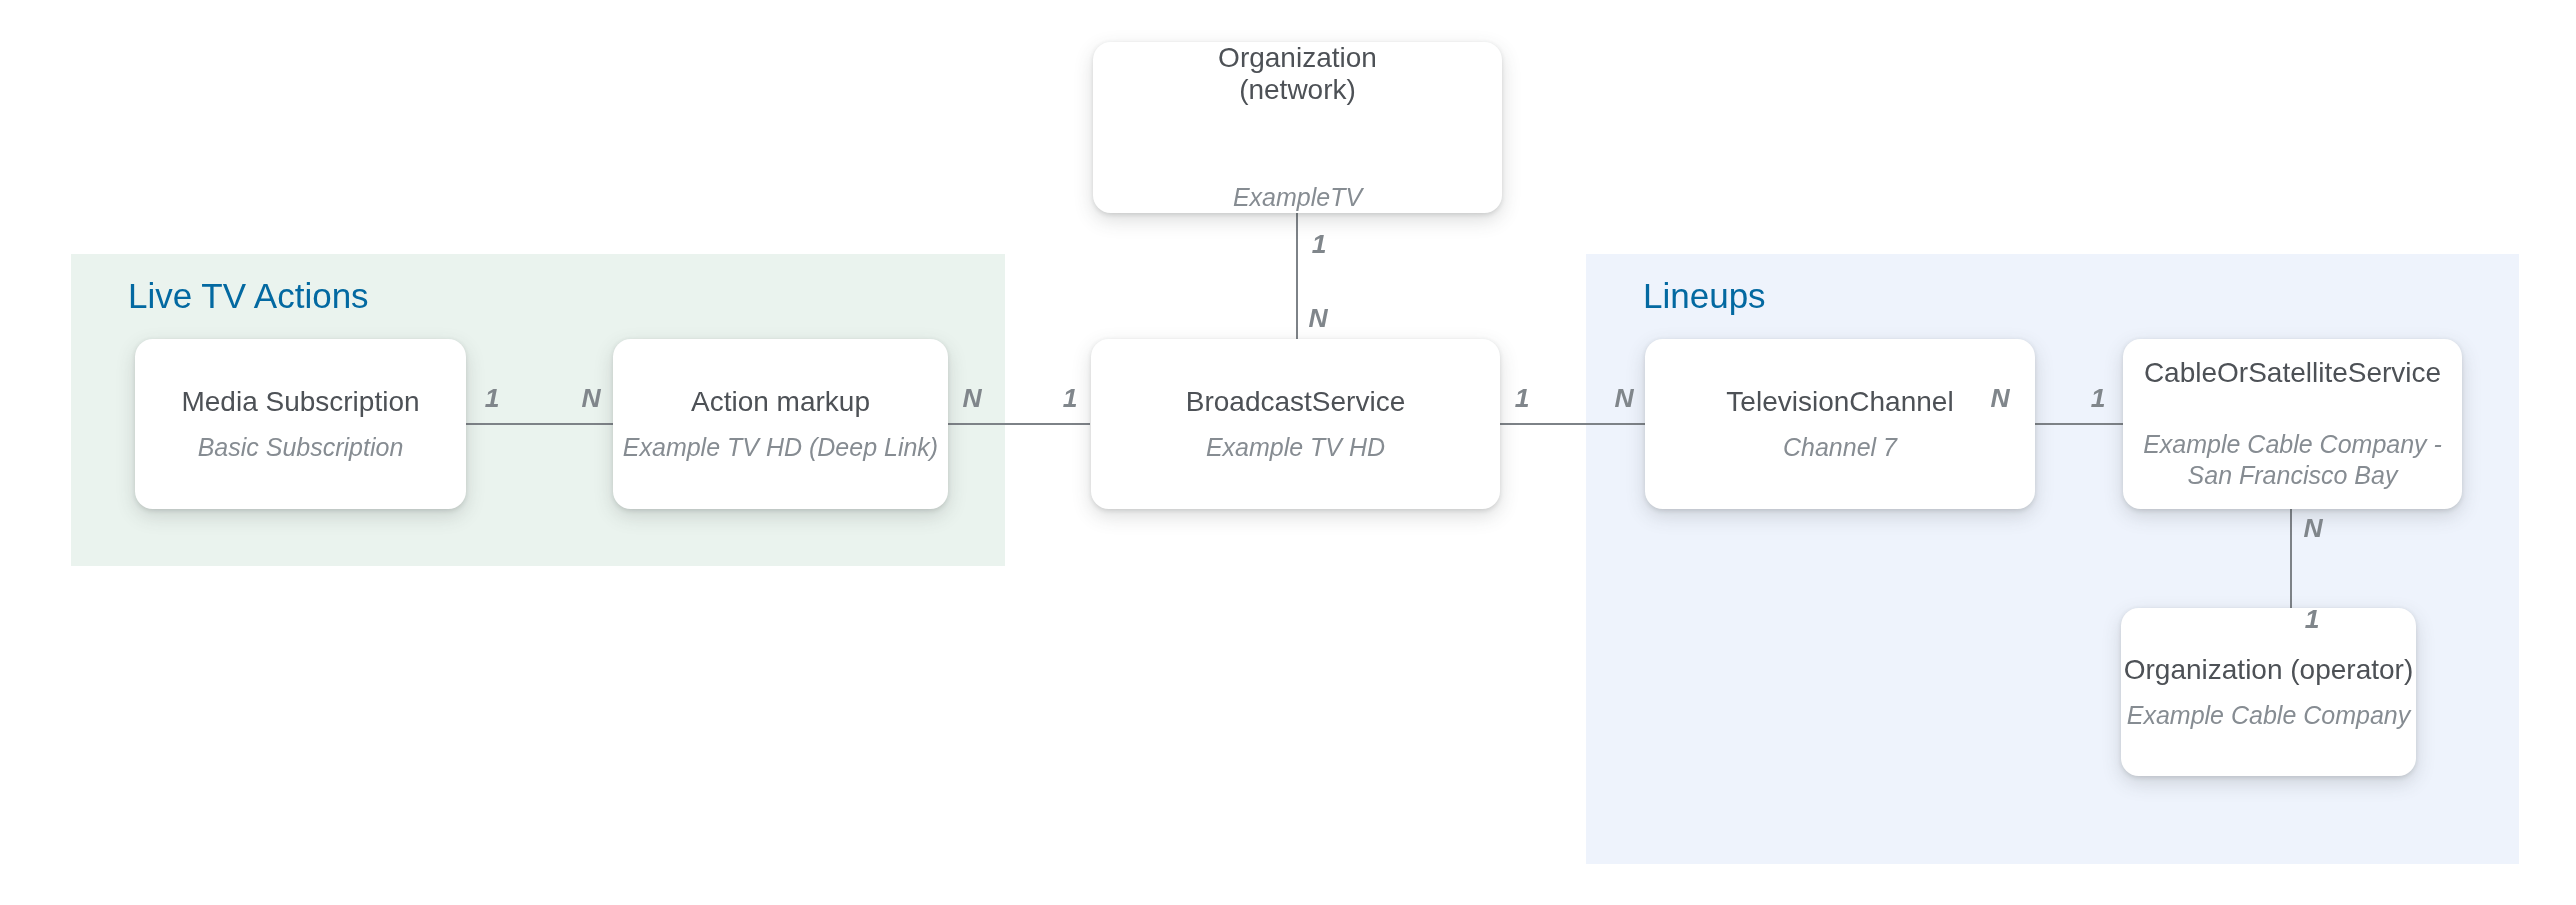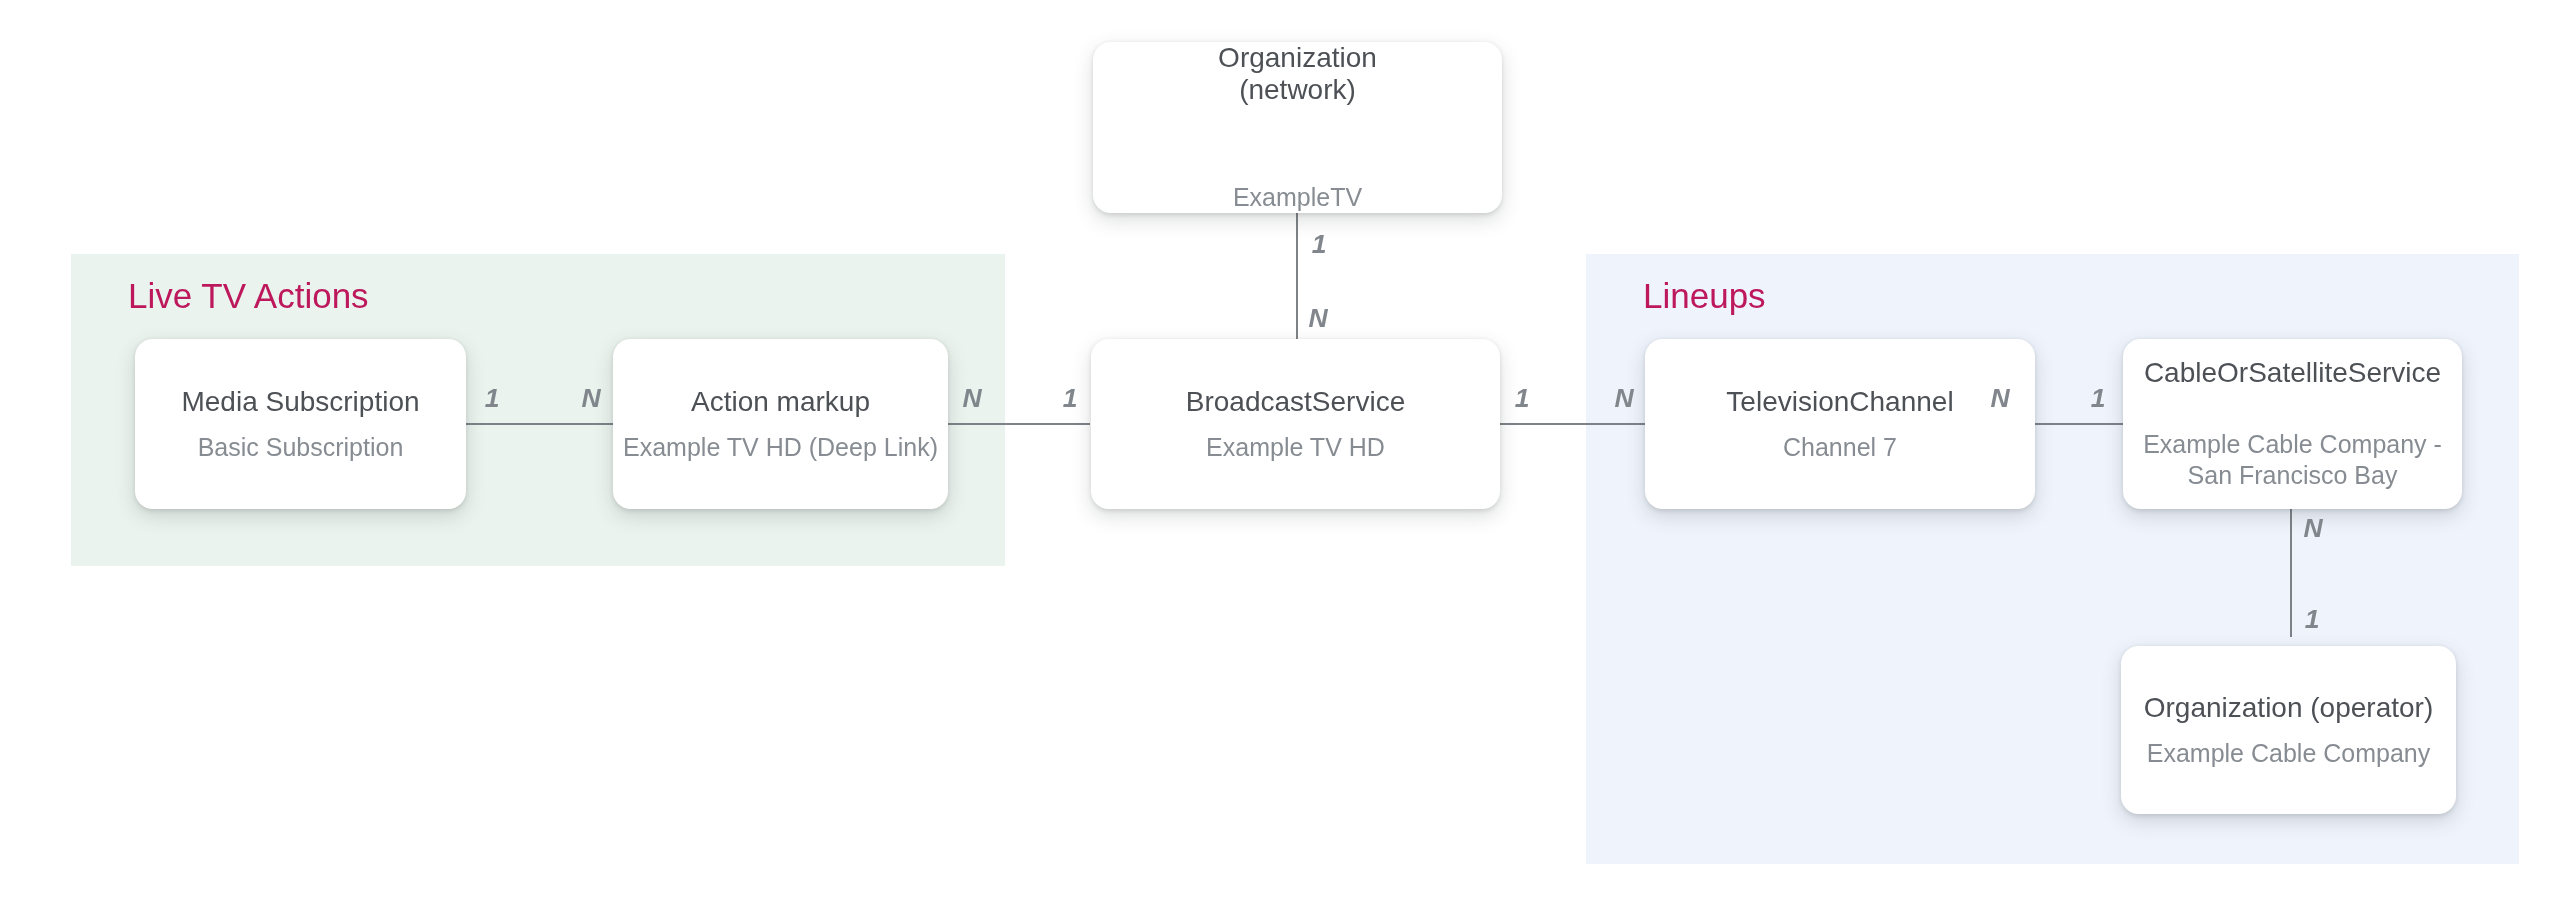--- a/index.html
+++ b/index.html
@@ -17,21 +17,21 @@
   }
   .region {
     position: absolute;
   }
   .region-label {
     position: absolute;
     left: 57px;
     top: 21px;
     font-size: 35px;
     line-height: 42px;
-    color: #be185d;
+    color: #0369a1;
     white-space: nowrap;
   }
   .node {
     position: absolute;
     background: #ffffff;
     border-radius: 17.7px;
     box-shadow: 0 1.8px 4.4px rgba(60,64,67,0.14), 0 7px 19.5px rgba(60,64,67,0.18);
     display: flex;
     flex-direction: column;
     align-items: center;
@@ -44,21 +44,21 @@
     font-size: 28px;
     line-height: 32px;
     color: #4d5156;
   }
   .node-title-line { white-space: nowrap; }
   .node-subtitle {
     font-size: 25px;
     line-height: 31px;
     color: #868c92;
   }
-  .node-subtitle-line { white-space: nowrap; }
+  .node-subtitle-line { white-space: nowrap; font-style: italic; }
   .edge {
     position: absolute;
     background: #7d8287;
     z-index: 1;
   }
   .edge-label {
     position: absolute;
     transform: translate(-50%, -50%);
     font-size: 26.5px;
     font-style: italic;
@@ -139,21 +139,21 @@
     </div>
     <div class="node" style="left: 2123px; top: 339px; width: 339px; height: 170px; gap: 40px;">
       <div class="node-title">
         <div class="node-title-line">CableOrSatelliteService</div>
       </div>
       <div class="node-subtitle">
         <div class="node-subtitle-line">Example Cable Company -</div>
         <div class="node-subtitle-line">San Francisco Bay</div>
       </div>
     </div>
-    <div class="node" style="left: 2121px; top: 646px; width: 335px; height: 168px;">
+    <div class="node" style="left: 2121px; top: 608px; width: 295px; height: 168px;">
       <div class="node-title">
         <div class="node-title-line">Organization (operator)</div>
       </div>
       <div class="node-subtitle">
         <div class="node-subtitle-line">Example Cable Company</div>
       </div>
     </div>
   </div>
 
 

